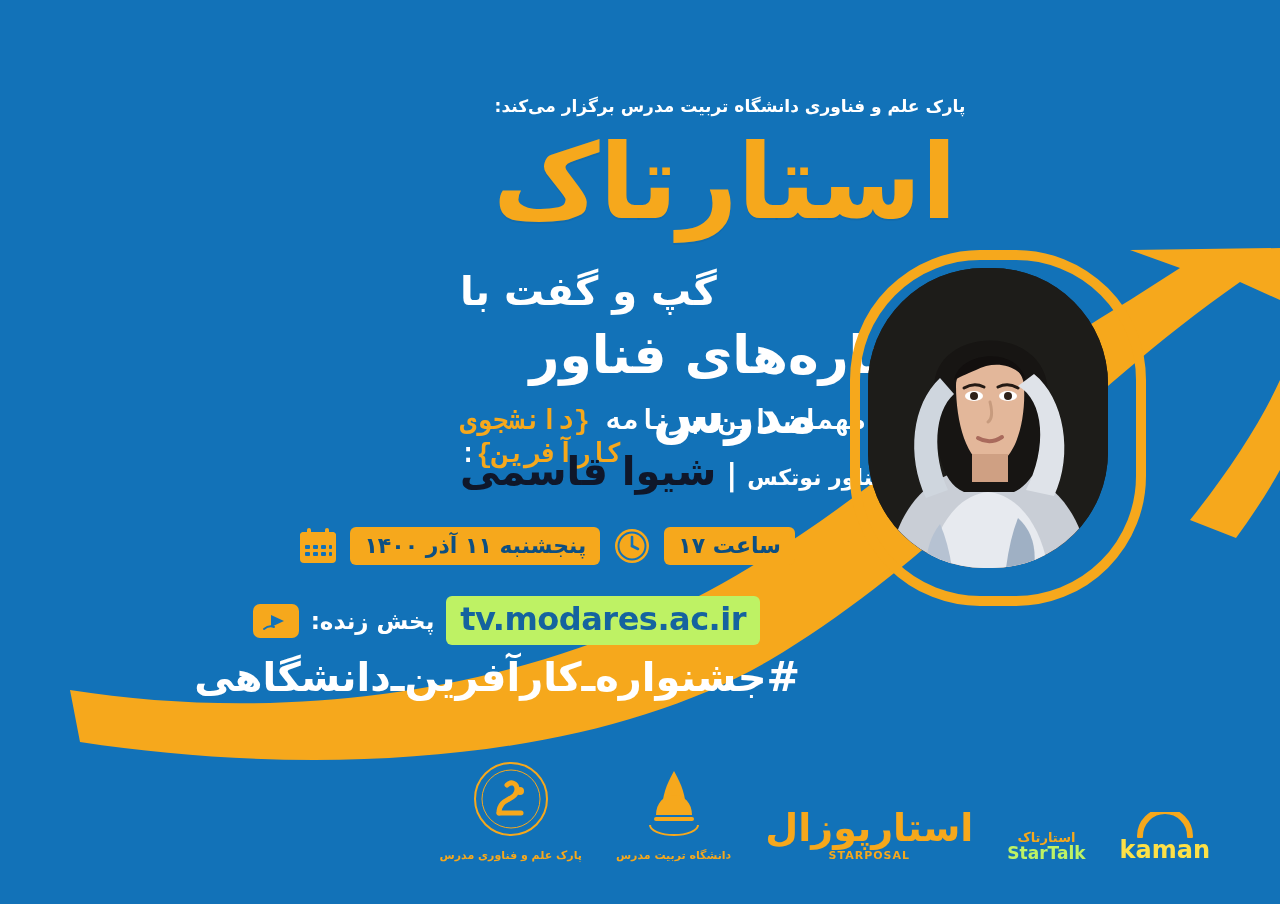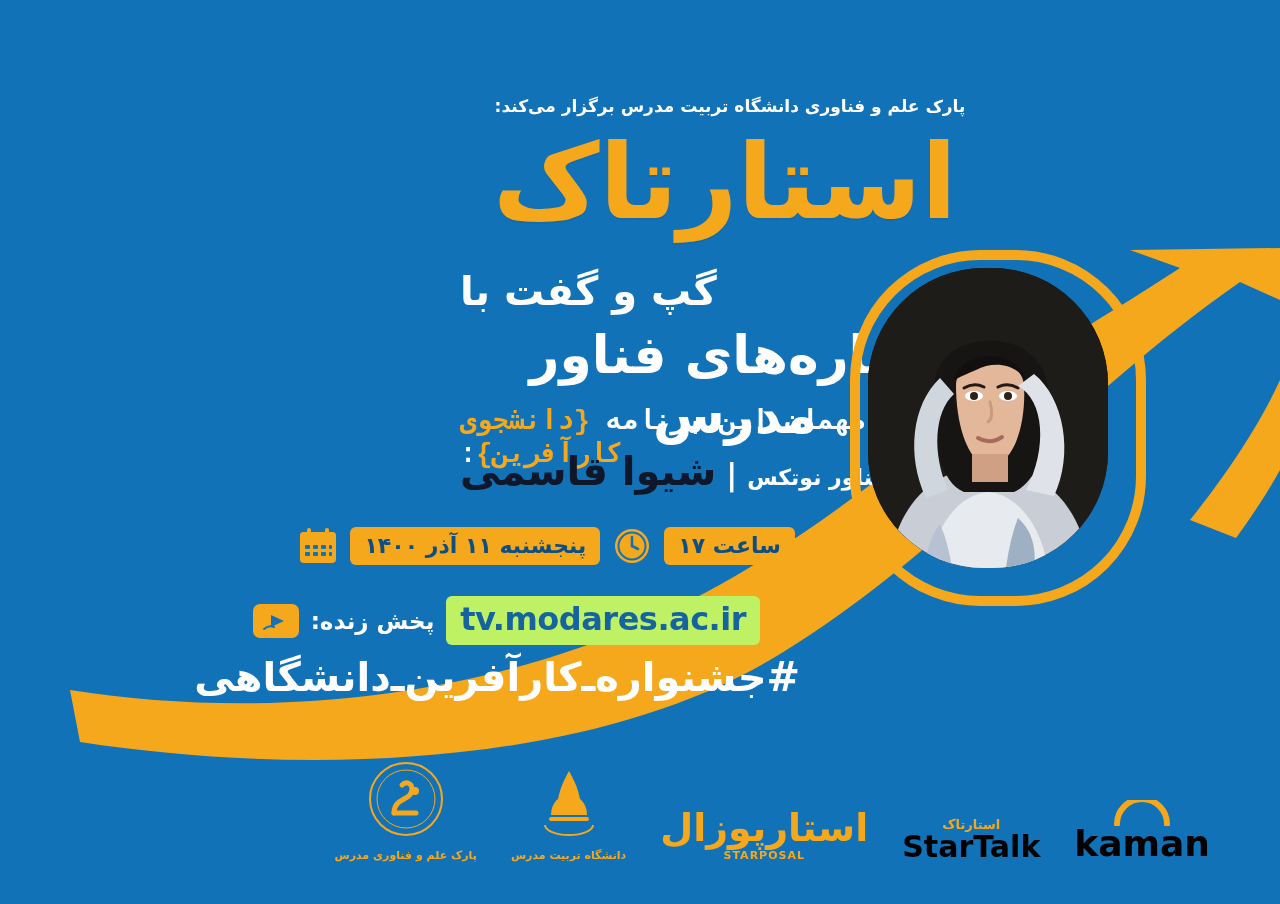--- a/index.html
+++ b/index.html
@@ -258,31 +258,31 @@
     color: #f6a81c;
     margin-top: 12px;
   }
   .starposal-word {
     font-size: 38px;
     font-weight: bold;
     color: #f6a81c;
     line-height: 1;
   }
   .startalk-word {
-    font-size: 30px;
-    font-weight: bold;
-    color: #000000;
+    font-size: 17px;
+    font-weight: bold;
+    color: #bef264;
     line-height: 1;
     direction: ltr;
     text-align: center;
   }
   .kaman-word {
-    font-size: 36px;
-    font-weight: bold;
-    color: #000000;
+    font-size: 24px;
+    font-weight: bold;
+    color: #fde047;
     direction: ltr;
     line-height: 1;
   }
   .tiny-fa {
     font-size: 13px;
     font-weight: bold;
     color: #f6a81c;
     direction: rtl;
   }
 </style>

